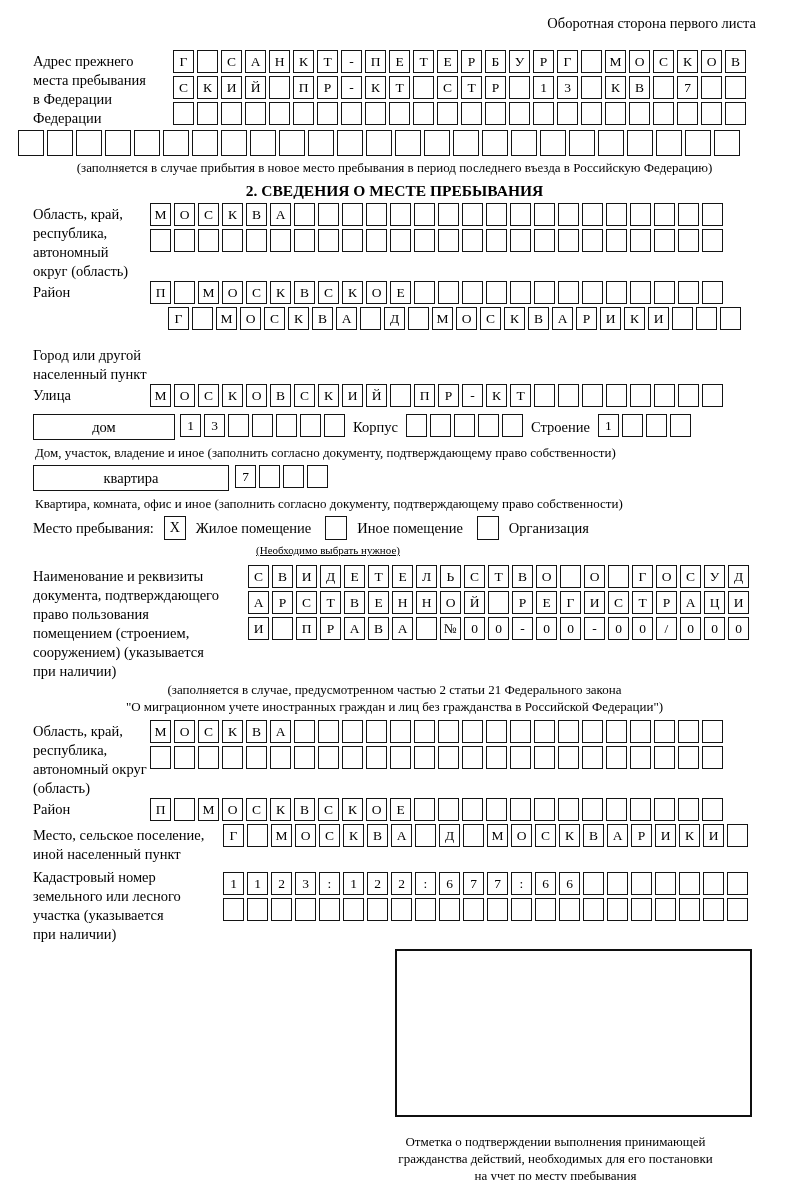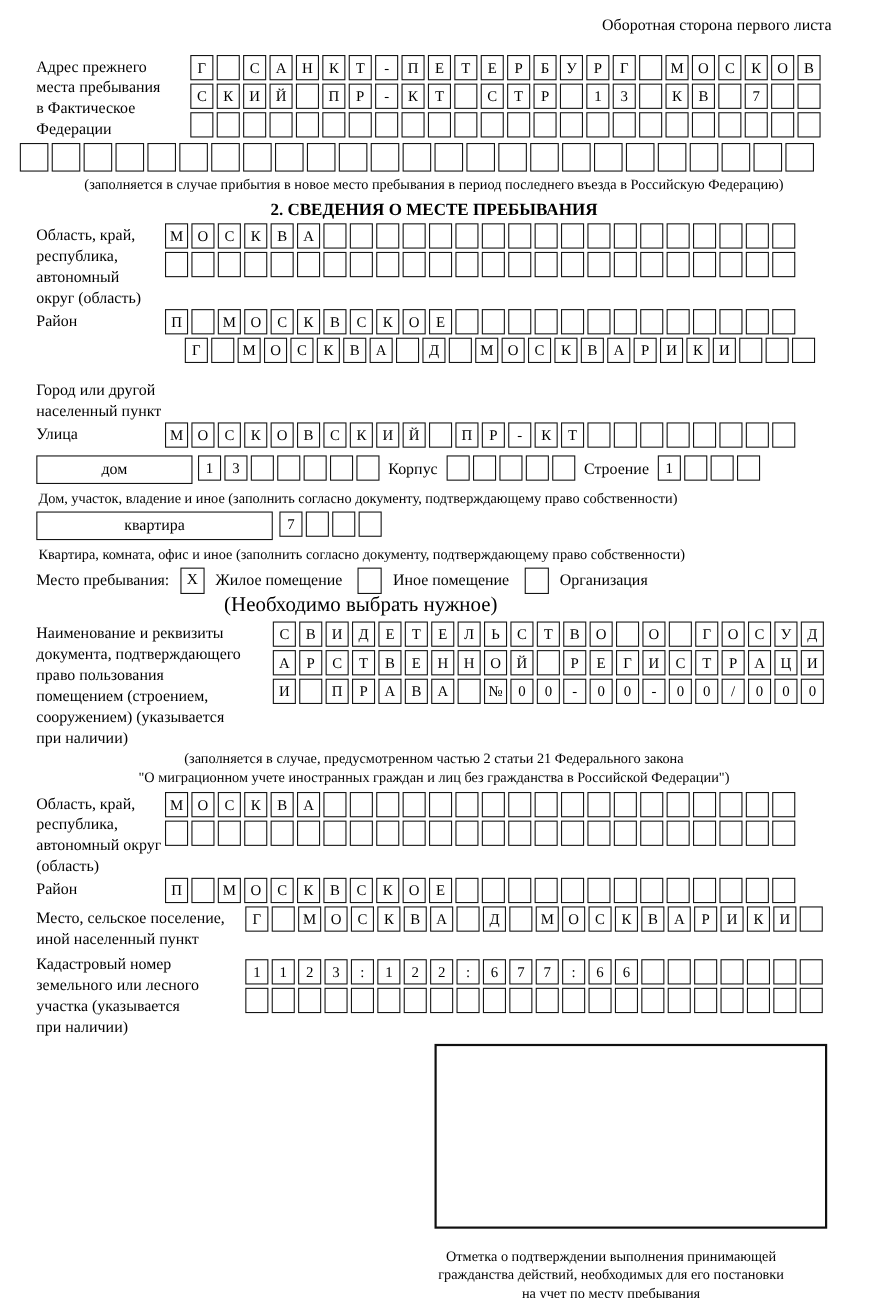--- a/index.html
+++ b/index.html
@@ -38,50 +38,50 @@
   .sec-title { text-align:center; font-weight:bold; font-size:15.5px; line-height:21px; margin:4px 0 2px; }
   .sub-title { text-align:center; font-weight:bold; font-size:14.5px; line-height:19px; margin:6px 0 4px; }
 
   .inline-row { display:flex; align-items:flex-start; margin-top:4px; }
   .named-box {
     border:1.6px solid #141414; height:26px;
     display:flex; align-items:center; justify-content:center;
     font-size:14.5px; flex:0 0 auto;
   }
   .house-box { width:142px; margin-right:5px; }
-  .apt-box   { width:215px; margin-right:6px; }
+  .apt-box   { width:196px; margin-right:6px; }
   .inline-lbl { font-size:14.5px; line-height:26px; margin:0 8px; flex:0 0 auto; }
 
   .stay-row { display:flex; align-items:center; margin-top:4px; }
   .stay-lbl { font-size:14.5px; margin-right:10px; }
   .checkbox {
     width:22px; height:24px; border:1.6px solid #141414; flex:0 0 auto;
     display:inline-flex; align-items:center; justify-content:center; font-size:14px;
   }
   .opt-lbl { font-size:14.5px; margin:0 14px 0 10px; }
-  .hint { font-size:19px; line-height:16px; margin:2px 0 7px 130px; width:330px; text-align:center; }
+  .hint { font-size:11px; line-height:16px; margin:2px 0 7px 130px; width:330px; text-align:center;text-decoration:underline; }
 
   .stamp-area { margin-left:290px; width:465px; margin-top:5px; }
   .stamp-box { margin-left:72px; width:357px; height:168px; border:2px solid #101010; }
   .stamp-caption { margin-top:16px; text-align:center; font-size:13px; line-height:17px; }
 
   .mt2 { margin-top:2px; } .mb5 { margin-bottom:5px; }
 </style>
 </head>
 <body>
 
 <div>
 
   <div class="hdr-note">Оборотная сторона первого листа</div>
 
   <div class="frow" style="margin-top:18px;">
     <div class="lbl lw-prev">
         <div>Адрес прежнего</div>
         <div>места пребывания</div>
-        <div>в Фактическое</div>
+        <div>в Федерации</div>
         <div>Федерации</div>
       </div>
     <div>
       <div class="cells">
           <span class="cell">Г</span>
           <span class="cell"></span>
           <span class="cell">С</span>
           <span class="cell">А</span>
           <span class="cell">Н</span>
           <span class="cell">К</span>

